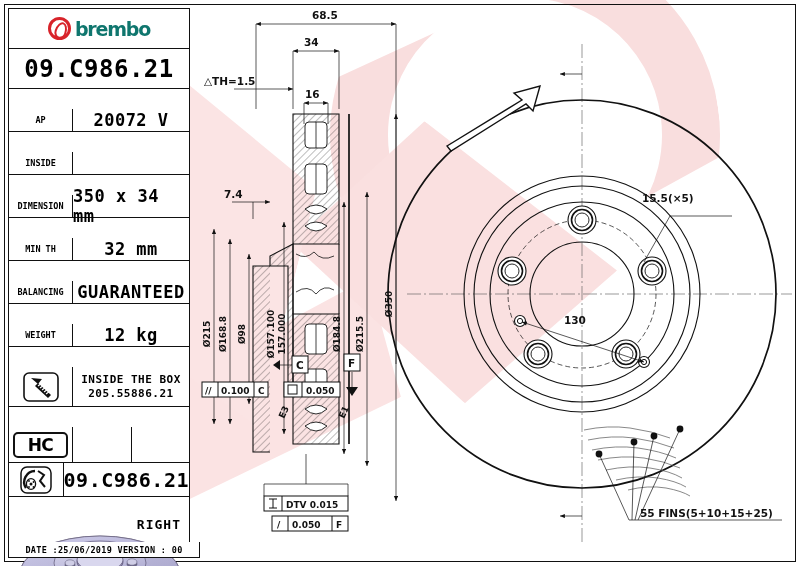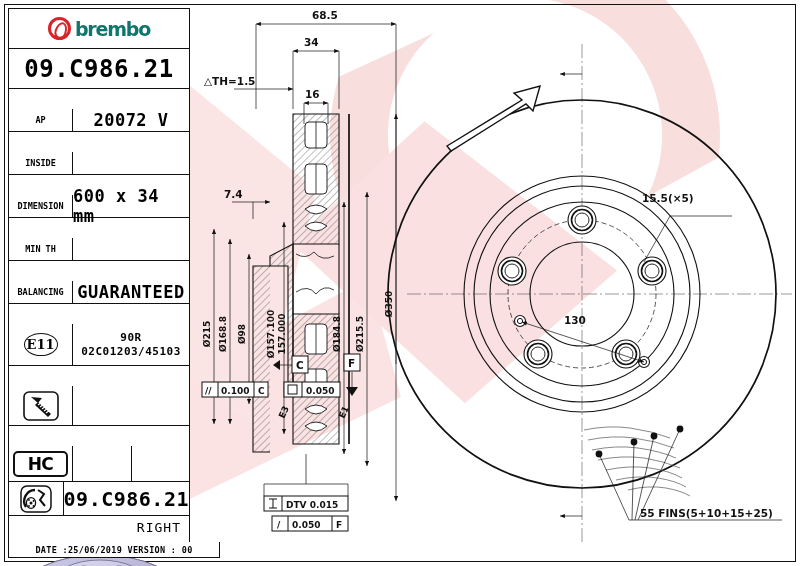--- a/index.html
+++ b/index.html
@@ -53,24 +53,24 @@
     font-family:"DejaVu Sans", sans-serif; font-size:17px; font-weight:bold; letter-spacing:-0.5px; }
   .icon-cell { width:64px; border-right:1px solid #111; display:flex;
     align-items:center; justify-content:center; }
   .splitval { flex:1; display:flex; }
   .splitval > div { flex:1; }
   .splitval > div:first-child { border-right:1px solid #111; }
   .pnrow { height:34px; border-bottom:1.5px solid #111; display:flex; }
   .pnrow .pnum { flex:1; display:flex; align-items:center; justify-content:center;
     font-size:20px; font-weight:bold; letter-spacing:0.5px; }
   .side-cell { flex:1; position:relative; }
-  .side-label { position:absolute; right:8px; top:4px; font-size:13px; font-weight:normal;
+  .side-label { position:absolute; right:8px; top:20px; font-size:13px; font-weight:bold;
     letter-spacing:1px; }
   .disc3d-box { position:absolute; left:5px; top:22px; right:5px; bottom:4px; }
-  .footer { position:absolute; left:8px; bottom:8px; width:212px; height:16px;
+  .footer { position:absolute; left:8px; bottom:8px; width:192px; height:16px;
     border:1.5px solid #111; border-top:none; background:#fff; z-index:6;
     display:flex; align-items:center; justify-content:center;
     font-size:8.5px; font-weight:bold; letter-spacing:0.3px; }
 
   
   #drawing { position:absolute; left:192px; top:4px; width:602px; height:550px; z-index:4; }
   svg { display:block; }
   .ln { stroke:#111; fill:none; }
   .thin { stroke-width:0.8; }
   .med { stroke-width:1.1; }
@@ -105,54 +105,54 @@
 
     <div class="trow">
       <div class="tlabel">AP</div>
       <div class="tval">20072 V</div>
     </div>
     <div class="trow">
       <div class="tlabel">INSIDE</div>
     </div>
     <div class="trow">
       <div class="tlabel">DIMENSION</div>
-      <div class="tval">600 x 34 mm</div>
+      <div class="tval">350 x 34 mm</div>
     </div>
     <div class="trow">
       <div class="tlabel">MIN TH</div>
+      <div class="tval">32 mm</div>
     </div>
     <div class="trow">
       <div class="tlabel">BALANCING</div>
       <div class="tval">GUARANTEED</div>
     </div>
-
-    <div class="trow tall">
-      <div class="icon-cell">
-        <div class="e11">E11</div>
-      </div>
-      <div class="tval stack">
-        <div>90R</div>
-        <div>02C01203/45103</div>
-      </div>
-    </div>
+    <div class="trow">
+      <div class="tlabel">WEIGHT</div>
+      <div class="tval">12 kg</div>
+    </div>
+
 
     <div class="trow tall2">
       <div class="icon-cell">
         <svg width="40" height="34" viewBox="0 0 40 34">
           <rect x="3" y="3" width="34" height="28" rx="5" fill="none" stroke="#111" stroke-width="1.6"></rect>
           <path d="M10 8 L21 9 L17 14 Z" fill="#111"></path>
           <path d="M17 13 L30 25 L27 28 L14 16 Z" fill="#111"></path>
           <g stroke="#fff" stroke-width="1.1">
             <line x1="17" y1="16" x2="21" y2="13"></line>
               <line x1="19" y1="18" x2="23" y2="15"></line>
             <line x1="21" y1="20" x2="25" y2="17"></line>
               <line x1="23" y1="22" x2="27" y2="19"></line>
             <line x1="25" y1="24" x2="29" y2="21"></line>
           </g>
         </svg>
+      </div>
+      <div class="tval stack">
+        <div>INSIDE THE BOX</div>
+        <div>205.55886.21</div>
       </div>
     </div>
 
     <div class="trow tall3">
       <div class="icon-cell">
         <div class="hc">HC</div>
       </div>
       <div class="splitval">
         <div></div>
         <div></div>

